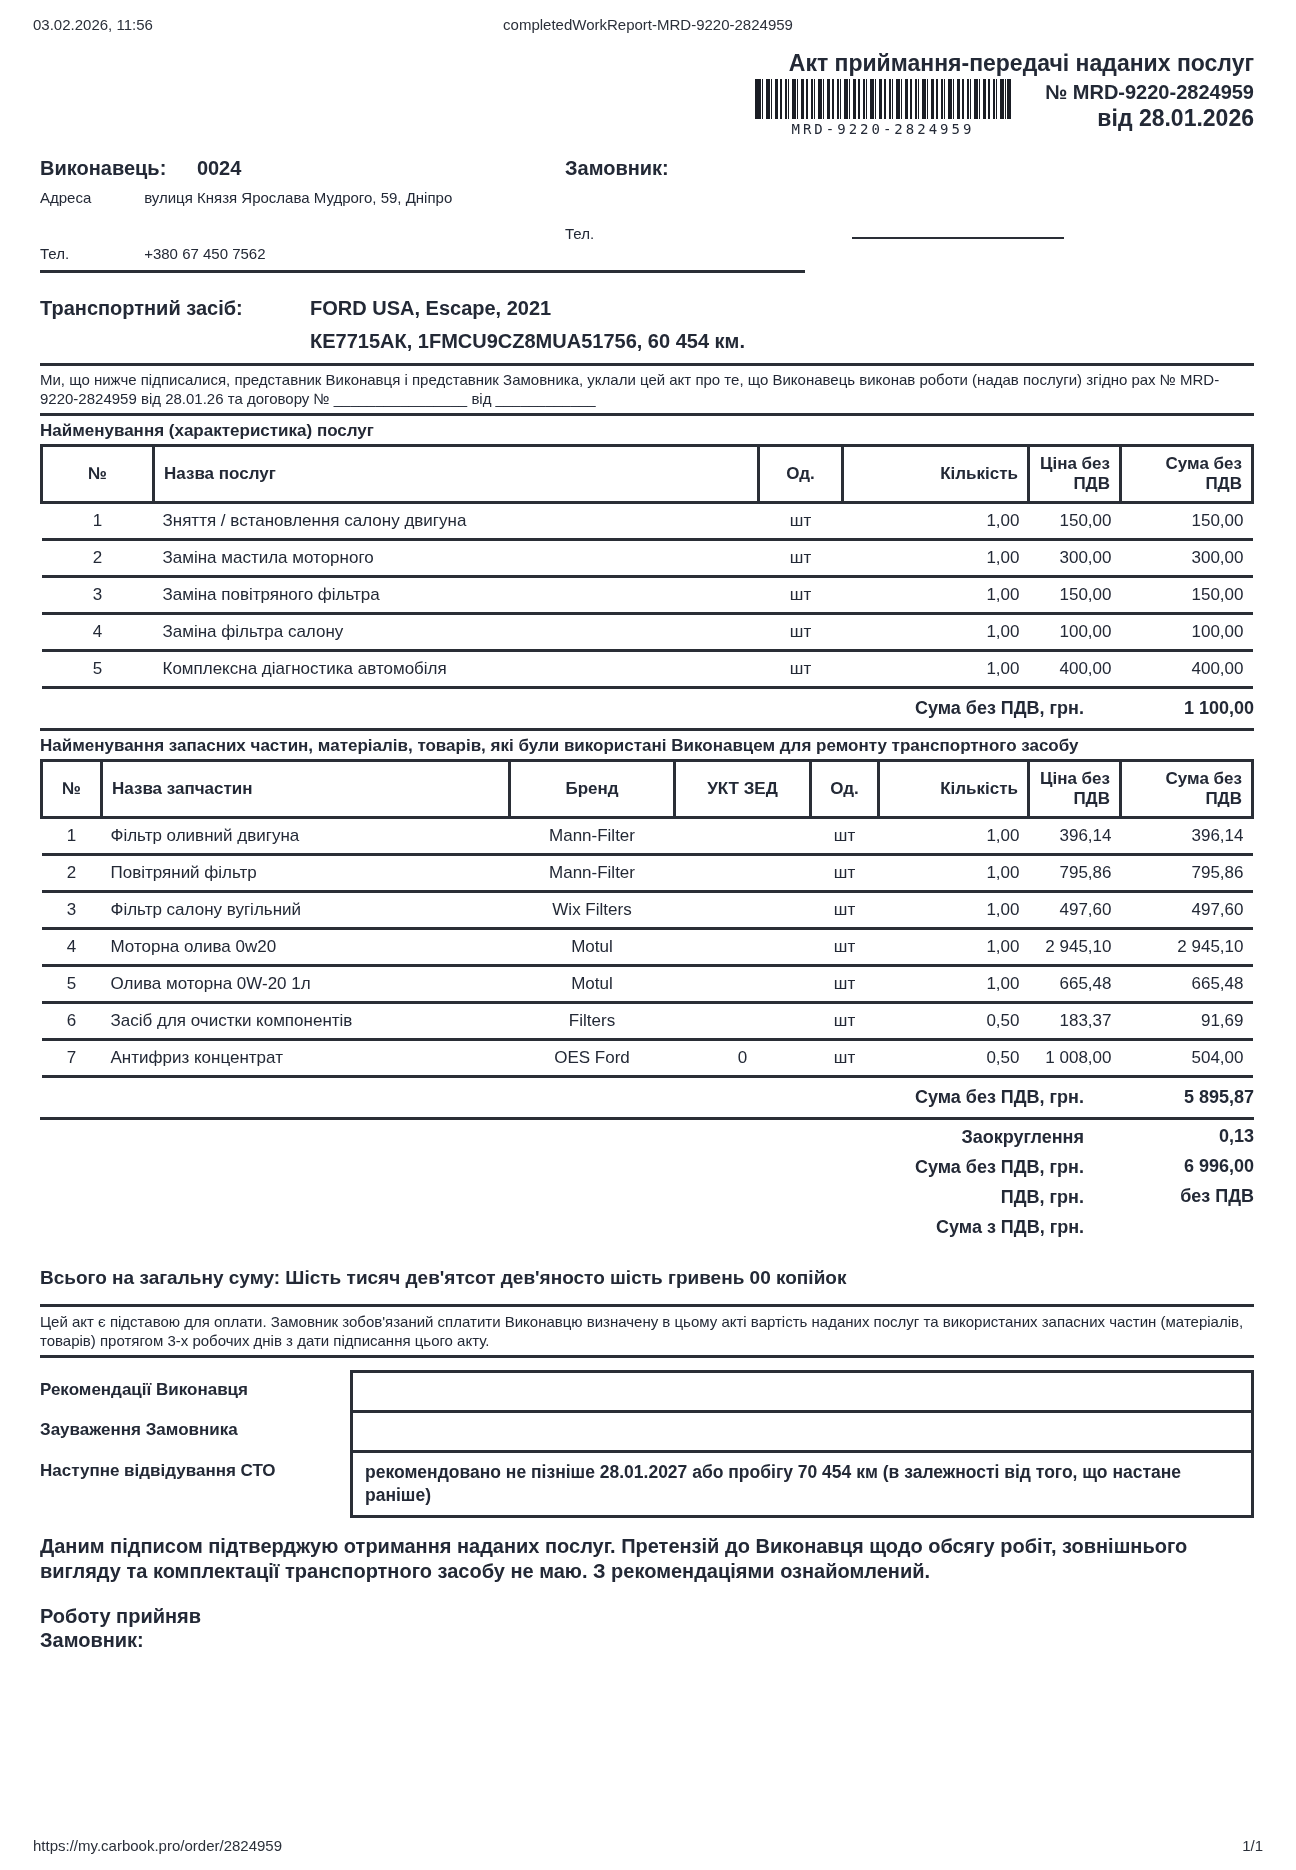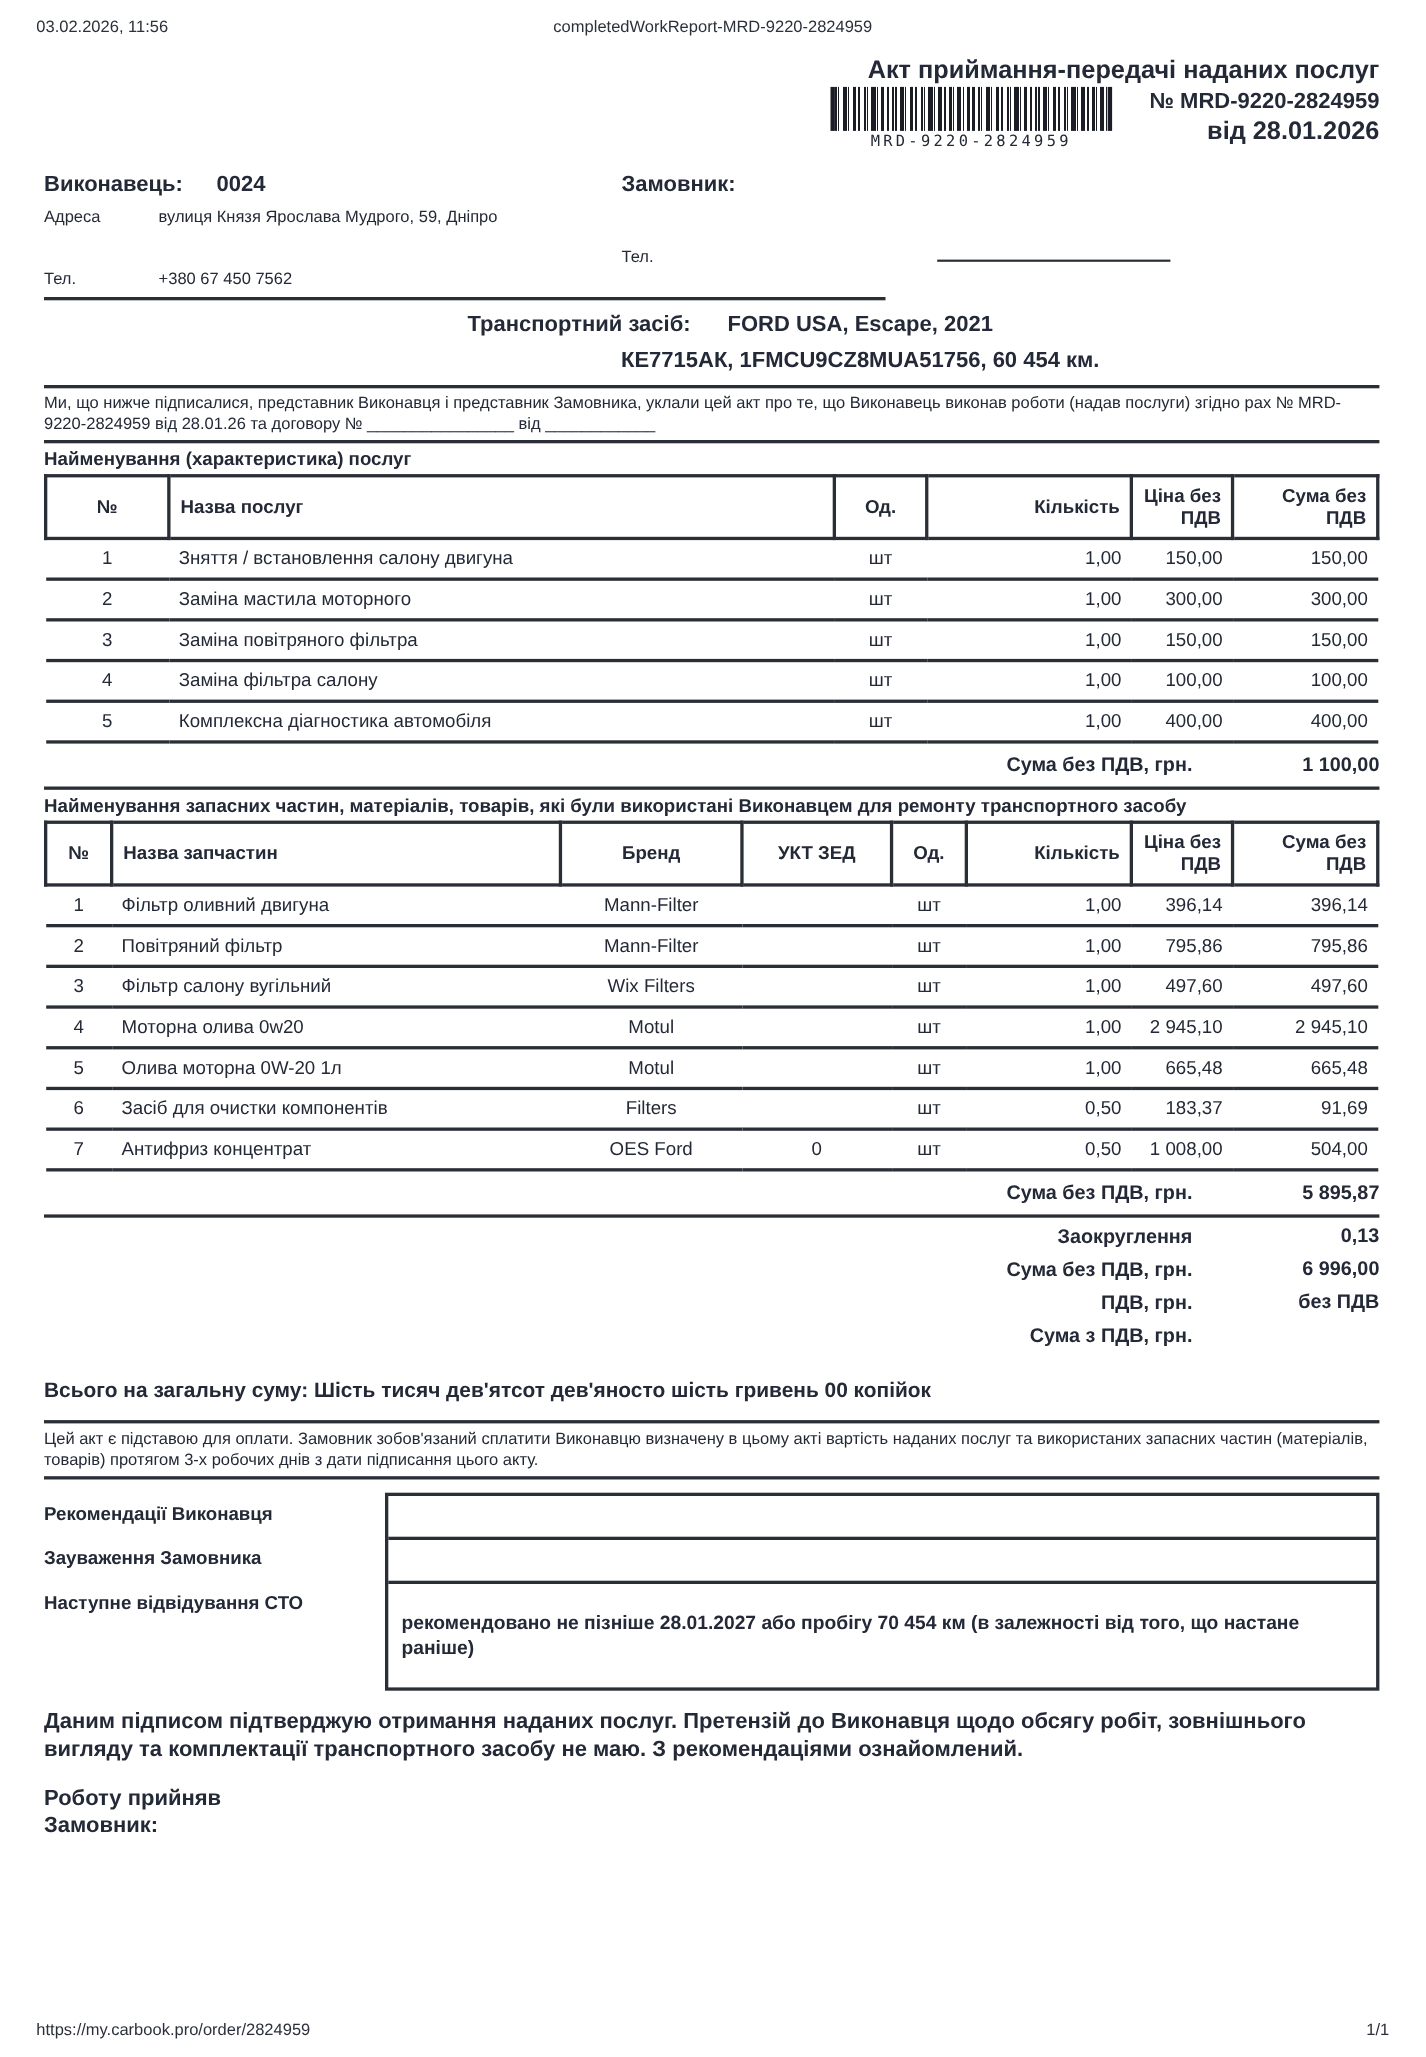--- a/index.html
+++ b/index.html
@@ -42,21 +42,21 @@
   .party-title{font-size:20px;font-weight:bold;line-height:26px;}
   .party-name{margin-left:25px;}
   .kv{font-size:15px;line-height:20px;margin-top:7px;}
   .kv .lbl{display:inline-block;width:100px;}
   .tel-row{margin-top:36px;}
   .blank-line{display:inline-block;width:212px;border-bottom:2px solid var(--line);height:14px;margin-left:258px;vertical-align:baseline;}
   .rule{border:none;border-top:3px solid var(--line);height:0;margin:0;}
   .rule-partial{width:765px;}
   .mt6{margin-top:6px;}
   
-  .vehicle{margin-top:9px;font-size:20px;font-weight:bold;line-height:26px;text-align:center;}
+  .vehicle{margin-top:22px;font-size:20px;font-weight:bold;line-height:26px;}
   .vehicle .vlabel{display:inline-block;width:270px;}
   .vehicle-line2{margin-left:270px;margin-top:7px;}
   .vehicle-block{padding-bottom:9px;}
   
   .agreement{font-size:15px;line-height:19px;margin:4px 0 5px 0;text-align:left;}
   
   .section-title{font-size:17px;font-weight:bold;line-height:22px;margin-top:4px;margin-bottom:2px;}
   
   .tbl{width:100%;border-collapse:collapse;table-layout:fixed;}
   .tbl th{border:3px solid var(--line);font-size:17px;font-weight:bold;padding:7px 9px;vertical-align:middle;}
@@ -74,21 +74,21 @@
   .legal{font-size:15px;line-height:19px;margin:5px 0;}
   
   .rec{display:flex;margin-top:12px;}
   .rec-labels{width:310px;font-size:17px;font-weight:bold;}
   .rec-labels div{line-height:20px;}
   .rec-label-1{margin-top:10px;}
   .rec-label-2{margin-top:20px;}
   .rec-label-3{margin-top:21px;}
   .rec-box{flex:1;border:3px solid var(--line);}
   .rec-row{height:40px;border-bottom:3px solid var(--line);}
-  .rec-row-last{height:auto;border-bottom:none;padding:24px 12px;font-size:17.5px;font-weight:bold;line-height:23px;}
+  .rec-row-last{height:auto;border-bottom:none;padding:8px 12px;font-size:17.5px;font-weight:bold;line-height:23px;}
   
   .confirmation{font-size:20px;font-weight:bold;line-height:25px;margin-top:16px;}
   .signatures{display:flex;margin-top:20px;}
   .sig-col-left{width:525px;}
   .sig-col-right{flex:1;}
   .sig-line{font-size:20px;font-weight:bold;line-height:24px;}
   .signature-mark{font-size:22px;font-weight:bold;margin-top:24px;}
   
   .print-footer{position:absolute;bottom:16px;left:33px;right:33px;font-size:15px;color:#2b303a;}
   .print-footer .page-num{position:absolute;right:0;top:0;}

